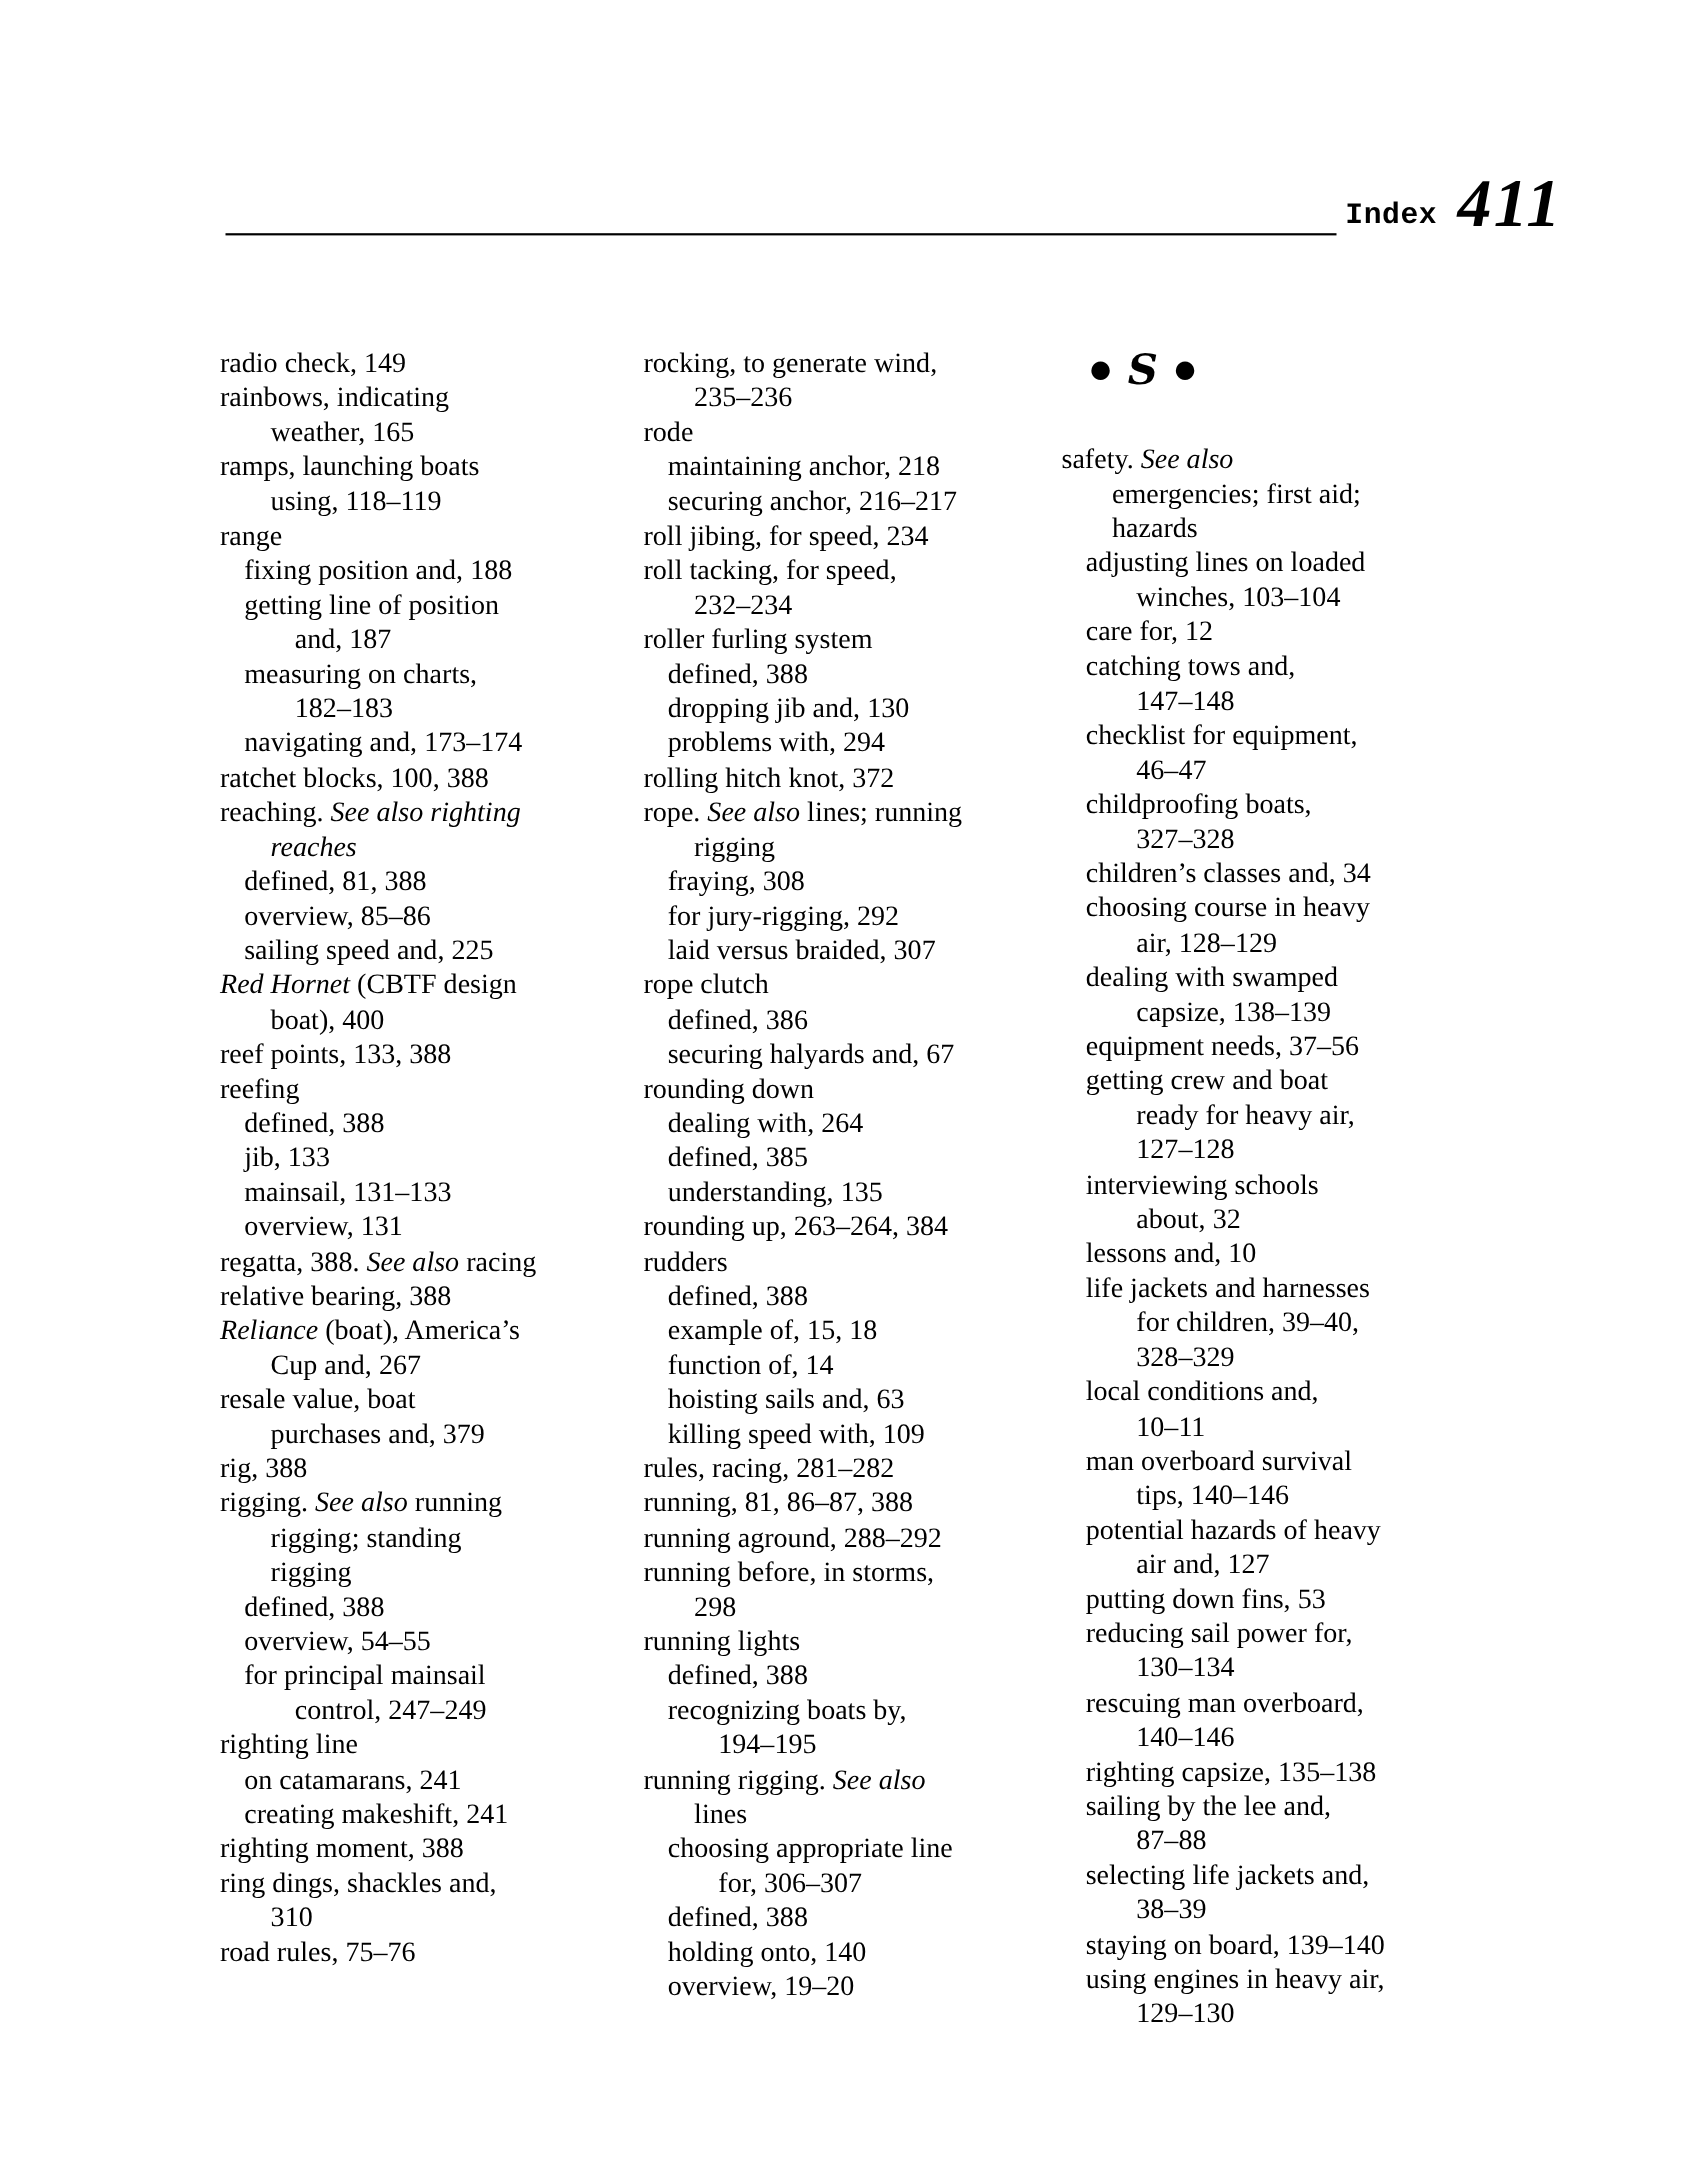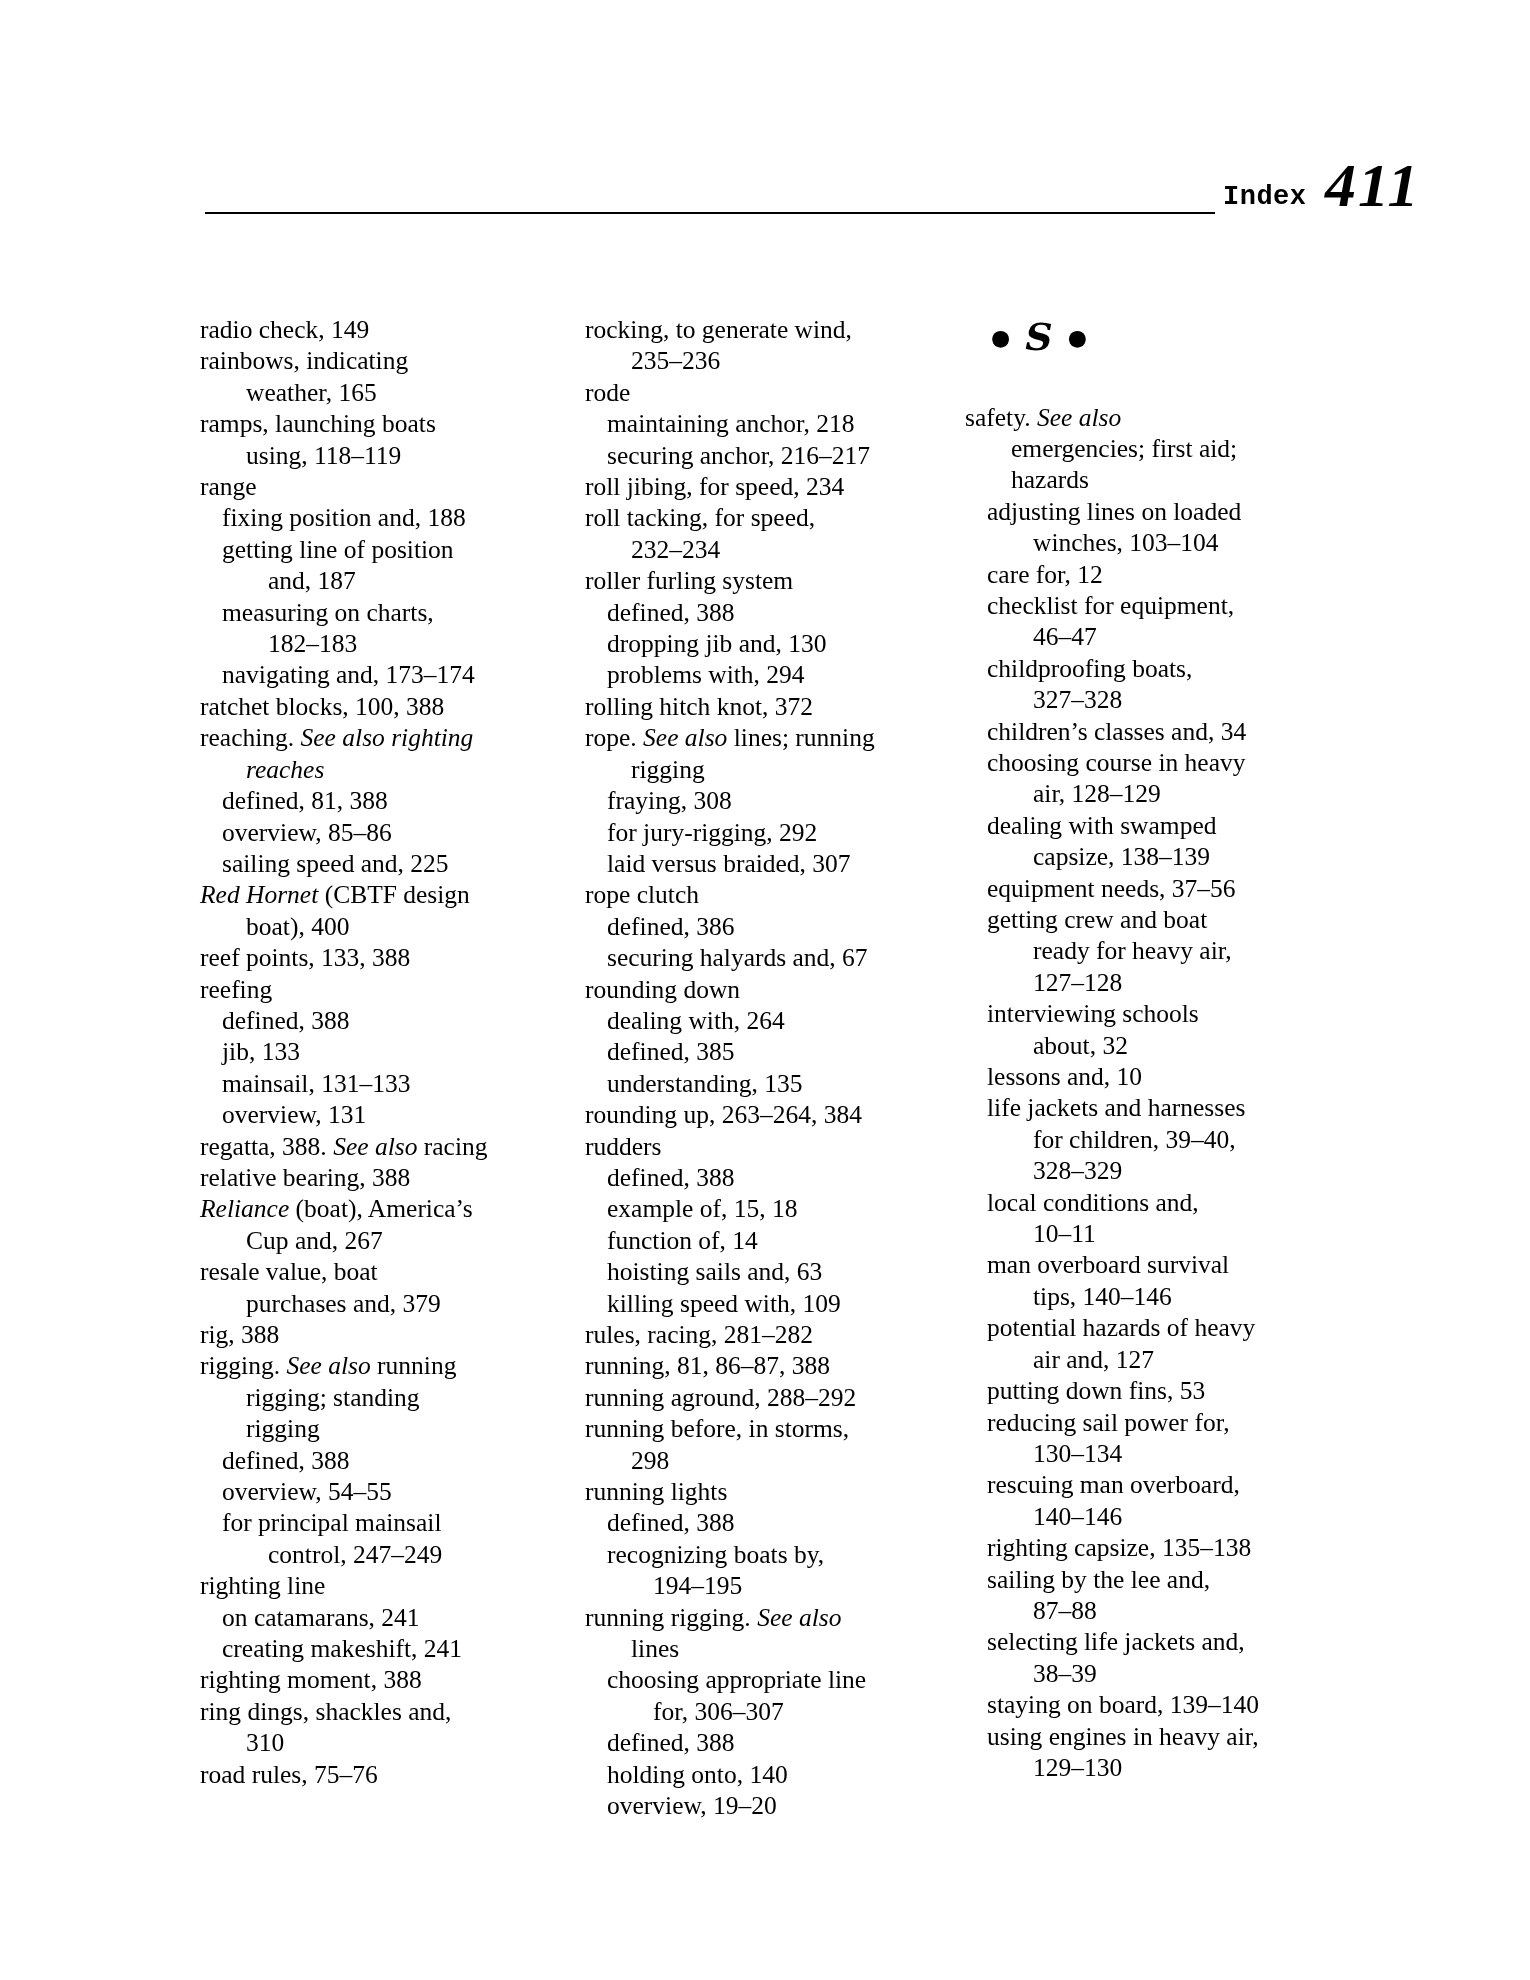--- a/index.html
+++ b/index.html
@@ -207,20 +207,21 @@
         <div class="entry lvl1">choosing appropriate line<br>for, 306–307</div>
         <div class="entry lvl1">defined, 388</div>
         <div class="entry lvl1">holding onto, 140</div>
         <div class="entry lvl1">overview, 19–20</div>
       </div>
     <div class="col col-3">
         <div class="section-mark"><span class="dot">●</span><span class="letter">S</span><span class="dot">●</span></div>
         <div class="entry lvl0 wrap">safety. <span class="it">See also</span><br>emergencies; first aid;<br>hazards</div>
         <div class="entry lvl1">adjusting lines on loaded<br>winches, 103–104</div>
         <div class="entry lvl1">care for, 12</div>
+        <div class="entry lvl1">catching tows and,<br>147–148</div>
         <div class="entry lvl1">checklist for equipment,<br>46–47</div>
         <div class="entry lvl1">childproofing boats,<br>327–328</div>
         <div class="entry lvl1">children’s classes and, 34</div>
         <div class="entry lvl1">choosing course in heavy<br>air, 128–129</div>
         <div class="entry lvl1">dealing with swamped<br>capsize, 138–139</div>
         <div class="entry lvl1">equipment needs, 37–56</div>
         <div class="entry lvl1">getting crew and boat<br>ready for heavy air,<br>127–128</div>
         <div class="entry lvl1">interviewing schools<br>about, 32</div>
         <div class="entry lvl1">lessons and, 10</div>
         <div class="entry lvl1">life jackets and harnesses<br>for children, 39–40,<br>328–329</div>

